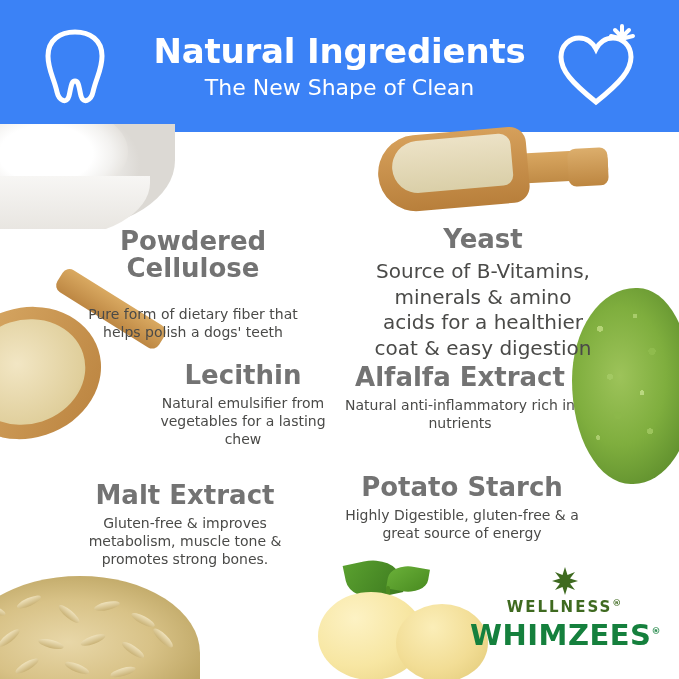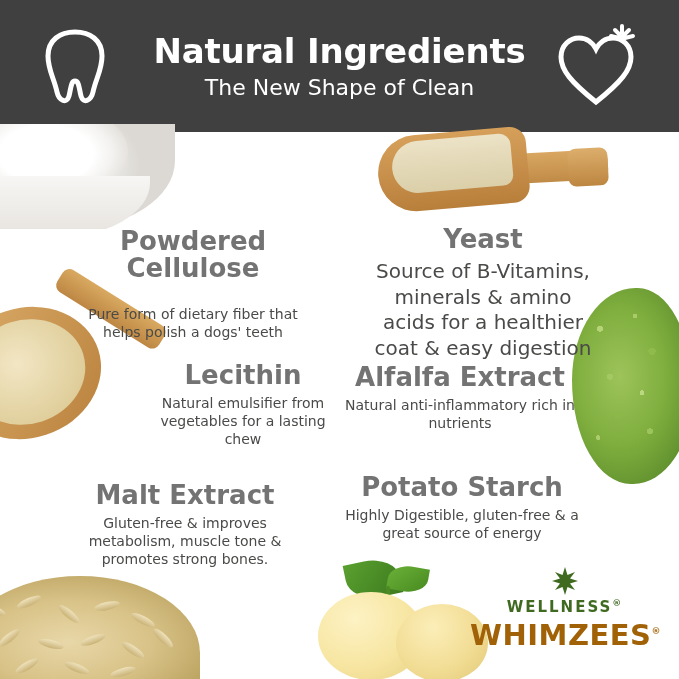--- a/index.html
+++ b/index.html
@@ -8,21 +8,21 @@
     background:#ffffff;
     font-family:"DejaVu Sans", sans-serif;
     overflow:hidden;
     position:relative;
   }
   .canvas{position:relative;width:679px;height:679px;overflow:hidden;background:#fff;}
 
   
   .header{
     position:absolute;left:0;top:0;width:679px;height:132px;
-    background:#404040;
+    background:#3b82f6;
     display:flex;align-items:center;justify-content:center;
   }
   .header-title-wrap{text-align:center;color:#ffffff;line-height:1;}
   .header-title{
     font-size:34px;font-weight:bold;letter-spacing:-0.2px;
     font-family:"DejaVu Sans", sans-serif;
   }
   .header-sub{
     font-size:22px;margin-top:9px;font-weight:normal;
     font-family:"DejaVu Sans", sans-serif;
@@ -206,21 +206,21 @@
   .b-potato .ing-desc{font-size:14px;margin-top:6px;}
 
   
   .logo{position:absolute;left:470px;top:566px;width:190px;text-align:center;}
   .logo-mark{width:34px;height:30px;margin:0 auto 2px auto;display:block;}
   .logo-wellness{
     color:#3f6a20;font-size:15px;font-weight:bold;letter-spacing:2px;
     font-family:"DejaVu Sans", sans-serif;
   }
   .logo-whimzees{
-    color:#a16207;font-size:29px;font-weight:bold;letter-spacing:0.5px;
+    color:#15803d;font-size:29px;font-weight:bold;letter-spacing:0.5px;
     font-family:"DejaVu Sans", sans-serif;margin-top:2px;
   }
   .logo-reg{font-size:9px;vertical-align:super;}
 </style>
 </head>
 <body>
 
 <div class="canvas">
 
   <div class="header">

